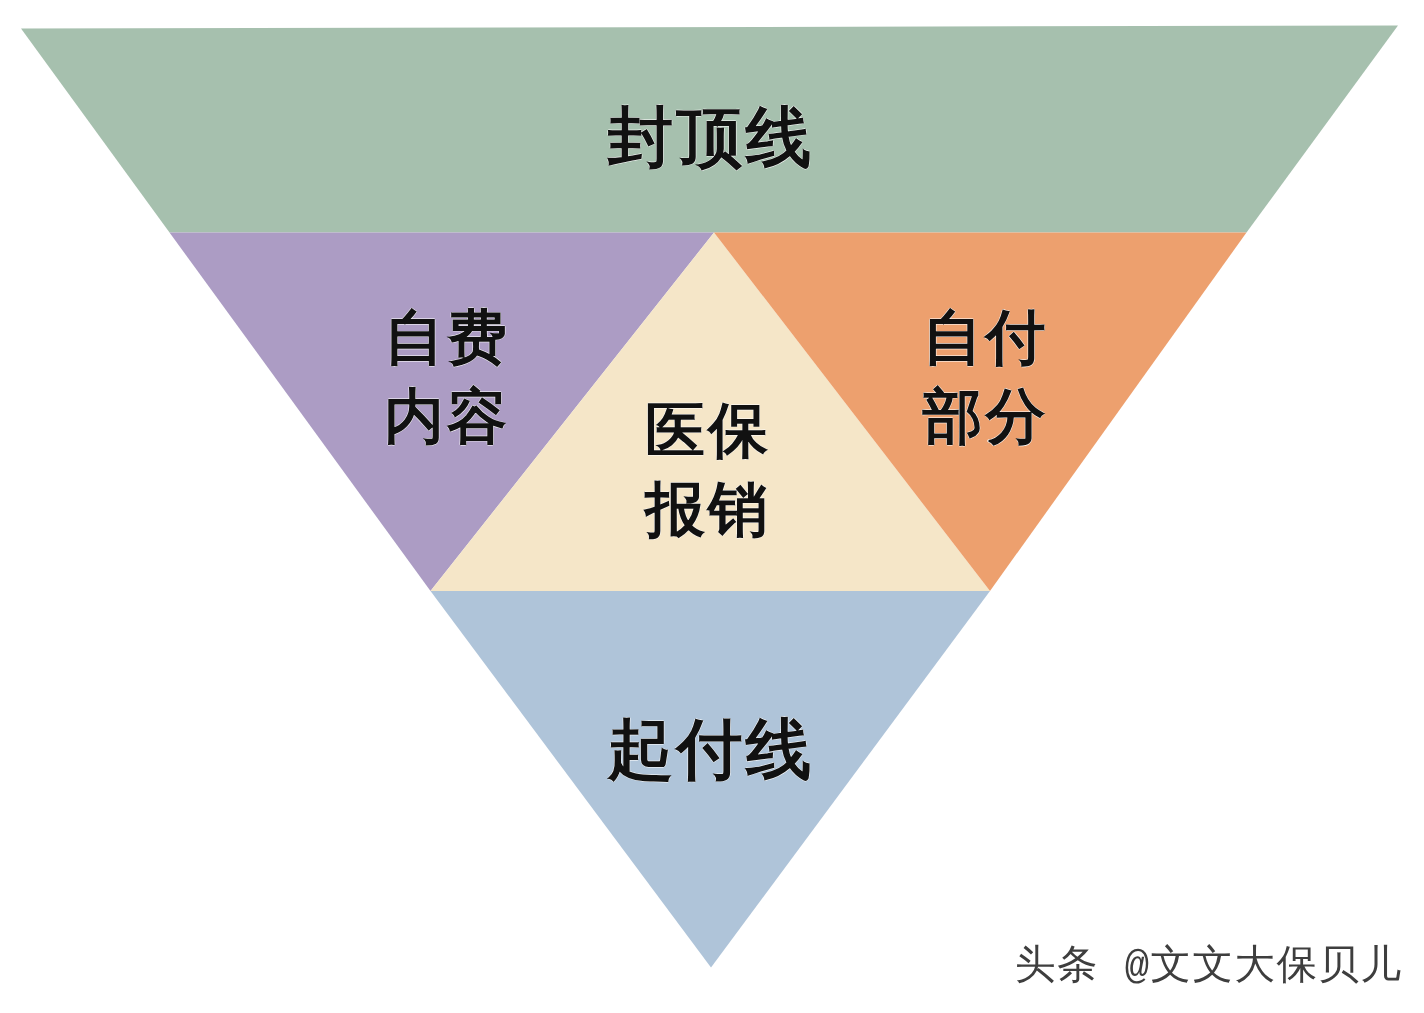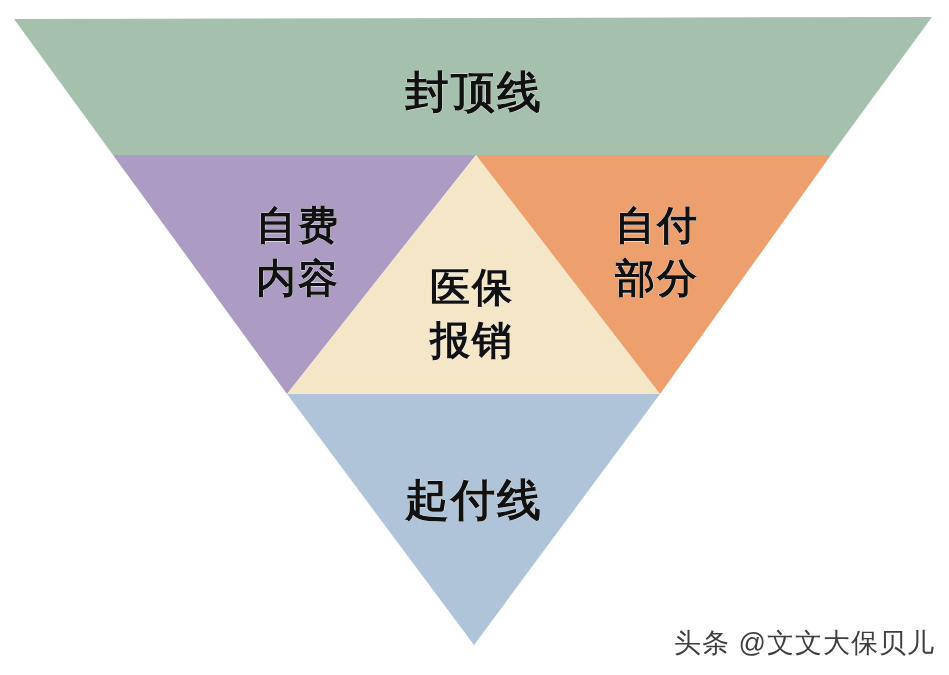--- a/index.html
+++ b/index.html
@@ -36,21 +36,21 @@
     stroke-linejoin: round;
   }
 
   .seg-label.big { font-size: 44px; letter-spacing: 2px; }
   .seg-label.mid { font-size: 40px; letter-spacing: 2px; }
 
   #watermark {
     position: absolute;
     right: 14px;
     bottom: 14px;
-    font-family: Liberation Sans, sans-serif;
+    font-family: Liberation Mono, monospace;
     font-size: 27px;
     font-weight: 400;
     color: #2e2e2e;
     letter-spacing: 1px;
     white-space: nowrap;
     opacity: 0.92;
   }
 </style>
 </head>
 <body style="background: rgb(255, 255, 255);">

